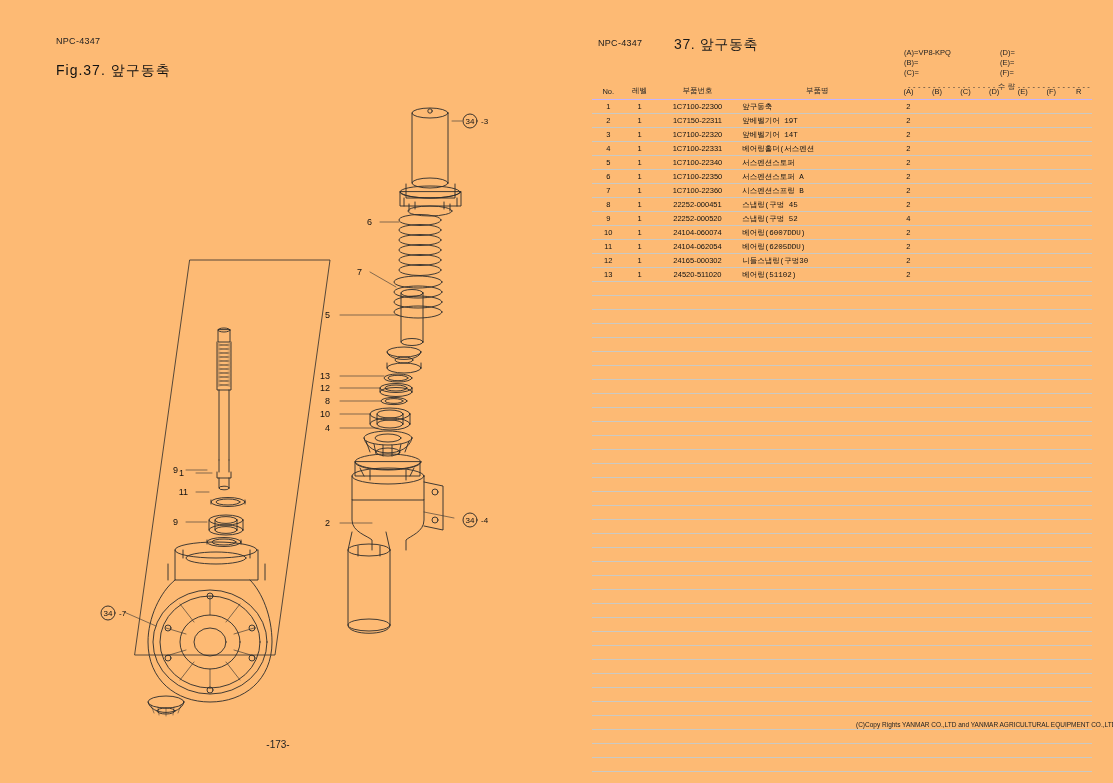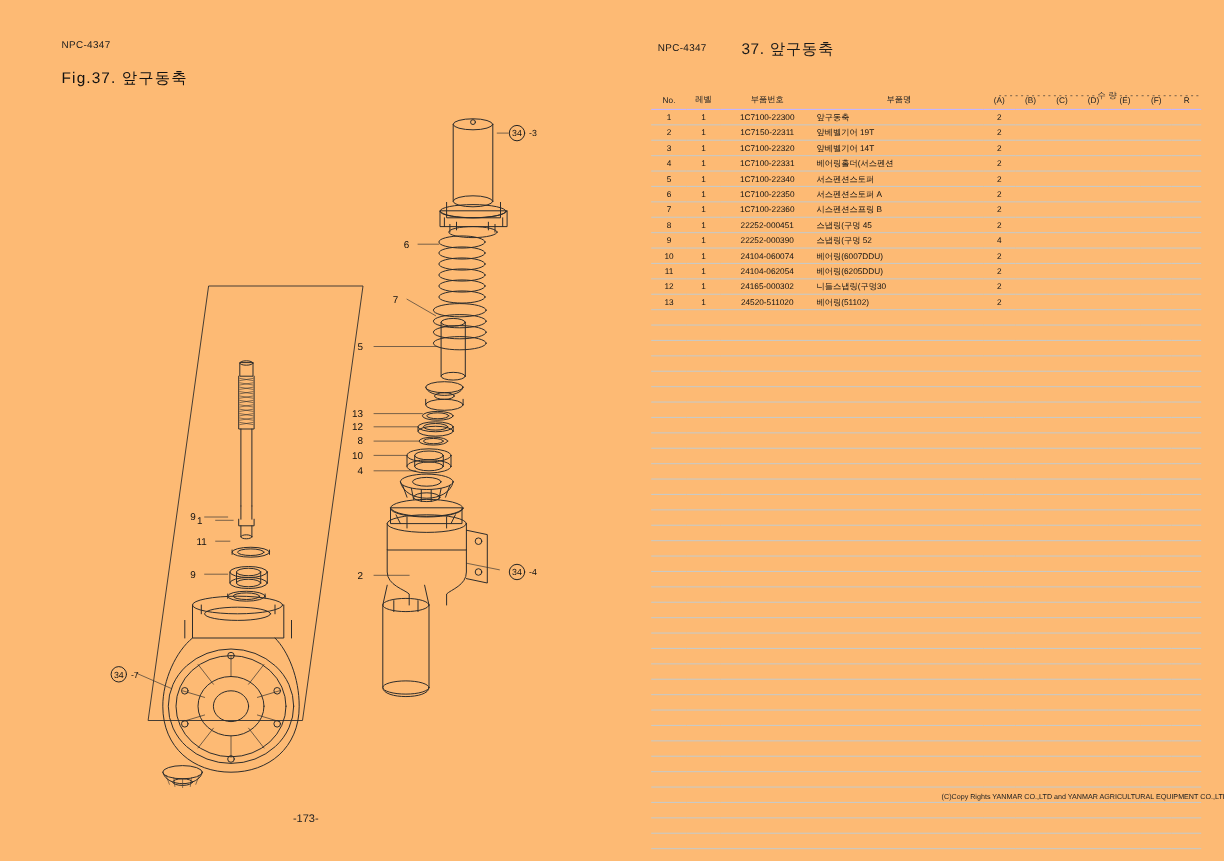--- a/index.html
+++ b/index.html
@@ -115,21 +115,21 @@
     padding: 1px 2px;
     border-bottom: 1px solid #c9c9c4;
     height: 11px;
     color: #111;
     white-space: nowrap;
   }
   table.parts tr.empty td { color: transparent; }
   .c-no     { width: 30px;  text-align: center; }
   .c-lvl    { width: 28px;  text-align: center; margin-left: 40px; }
   .c-pn     { width: 84px;  text-align: center; }
-  .c-name   { width: 156px; text-align: left; padding-left: 10px; }
+  .c-name   { width: 156px; text-align: left; padding-left: 10px; font-family: Liberation Mono, monospace; }
   .c-a      { width: 26px;  text-align: center; }
   .c-b, .c-c, .c-d, .c-e, .c-f { width: 26px; text-align: center; }
   .c-r      { width: 24px;  text-align: center; }
 
   #copyright {
     position: absolute;
     left: 300px; top: 721px;
     width: 250px;
     text-align: right;
     font-size: 6.5px;
@@ -361,20 +361,31 @@
     </div>
 
     <div id="page-number">-173-</div>
   </div>
 
   <div id="right-page">
 
     <div id="tbl-code">NPC-4347</div>
     <div id="tbl-title">37.  앞구동축</div>
 
+    <div id="variant-box">
+      <div class="vb-col vb-left">
+        <div>(A)=VP8-KPQ</div>
+        <div>(B)=</div>
+        <div>(C)=</div>
+      </div><div class="vb-col vb-right">
+        <div>(D)=</div>
+        <div>(E)=</div>
+        <div>(F)=</div>
+      </div>
+    </div>
 
     <div id="qty-label">- - - - - - - - - - - - - - - - - -  수  량  - - - - - - - - - - - - - - -</div>
 
     <table class="parts">
       <thead>
         <tr>
           <th class="c-no">No.</th>
           <th class="c-lvl">레벨</th>
           <th class="c-pn">부품번호</th>
           <th class="c-name">부품명</th>
@@ -488,21 +499,21 @@
             <td class="c-b"></td>
             <td class="c-c"></td>
             <td class="c-d"></td>
             <td class="c-e"></td>
             <td class="c-f"></td>
             <td class="c-r"></td>
           </tr>
           <tr>
             <td class="c-no">9</td>
             <td class="c-lvl">1</td>
-            <td class="c-pn">22252-000390</td>
+            <td class="c-pn">22252-000520</td>
             <td class="c-name">스냅링(구멍  52</td>
             <td class="c-a">4</td>
             <td class="c-b"></td>
             <td class="c-c"></td>
             <td class="c-d"></td>
             <td class="c-e"></td>
             <td class="c-f"></td>
             <td class="c-r"></td>
           </tr>
           <tr>

